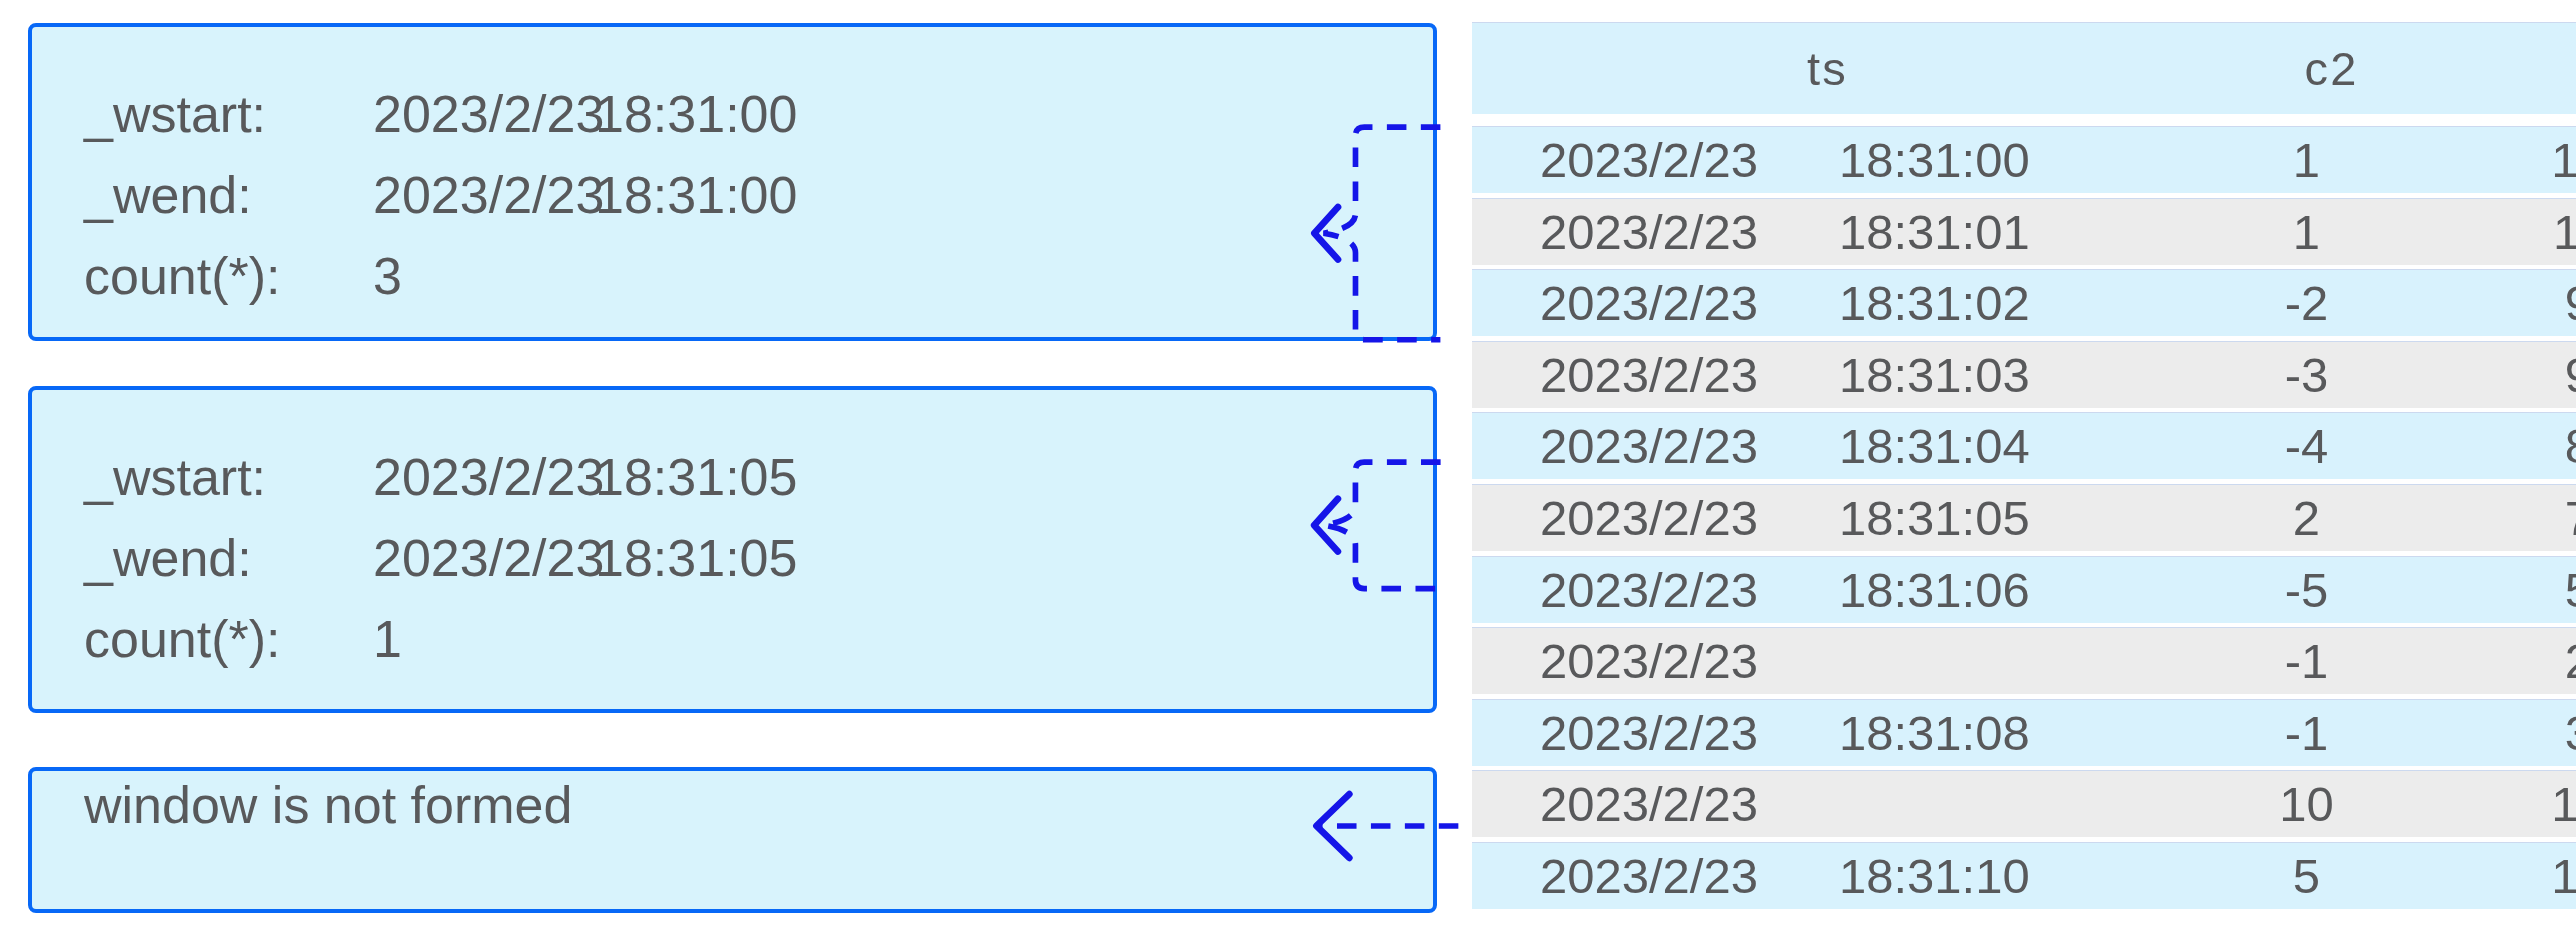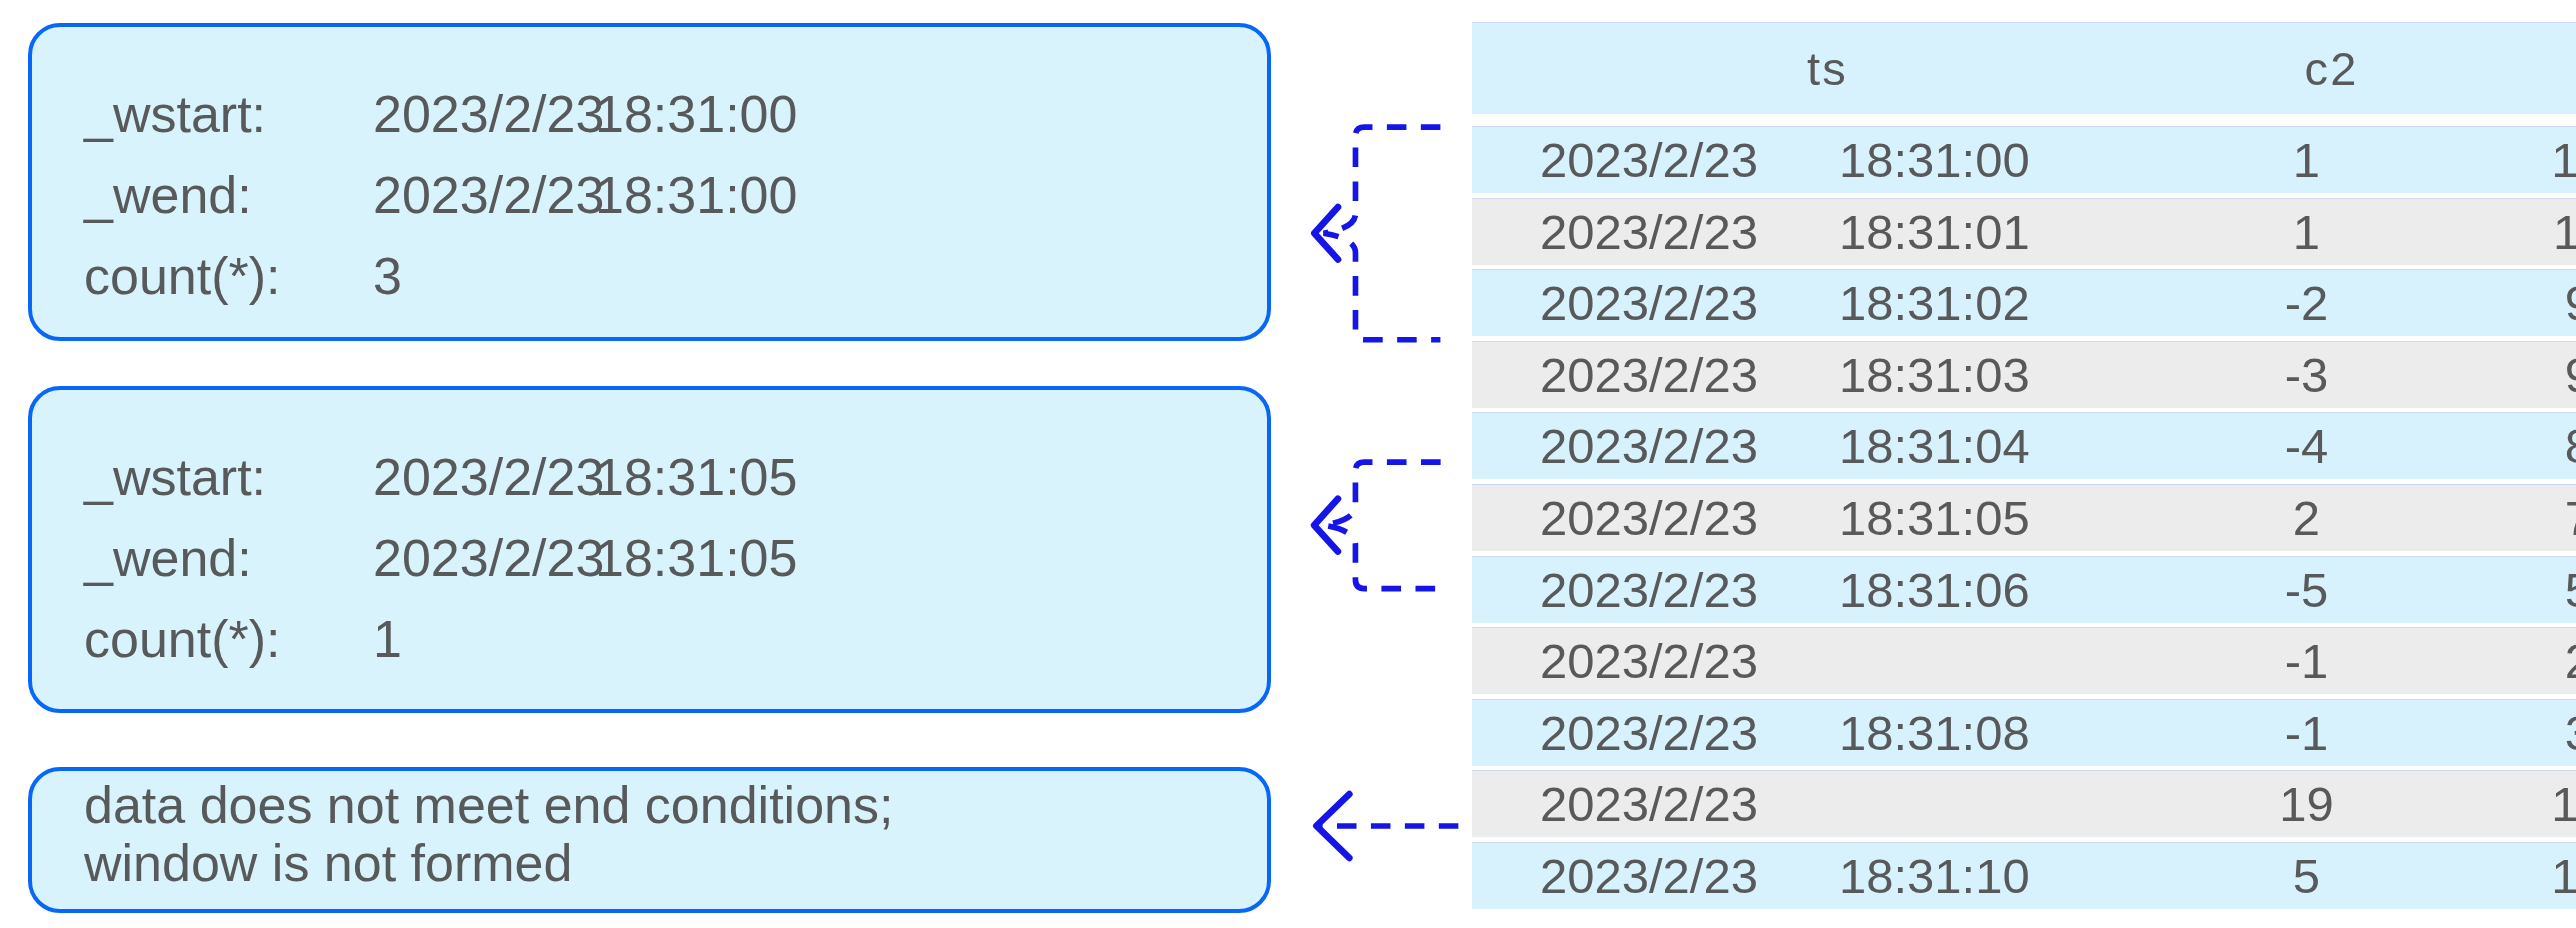--- a/index.html
+++ b/index.html
@@ -19,24 +19,24 @@
     font-family:"Liberation Sans","DejaVu Sans",sans-serif;
     font-stretch:condensed;
     color:var(--text);
   }
   .stage{position:absolute;inset:0;}
 
   
   .result-box{
     position:absolute;
     left:28px;
-    width:1243px;
+    width:1409px;
     background:var(--box-fill);
     border:4.1px solid var(--box-border);
-    border-radius:32px;
+    border-radius:8px;
   }
   .box-1{top:23px;height:318px;padding:46px 20.6px 0 52px;}
   .box-2{top:386px;height:327px;padding:46px 20.6px 0 52px;}
   .box-3{top:767px;height:146px;padding:5.2px 20.6px 0 52px;}
   .kv-line{
     display:flex;
     align-items:center;
     height:81px;
     font-size:52px;
     white-space:nowrap;
@@ -143,21 +143,20 @@
       <span class="kv-date">2023/2/23</span>
       <span class="kv-time">18:31:05</span>
     </div>
     <div class="kv-line">
       <span class="kv-label">count(*):</span>
       <span class="kv-value">1</span>
     </div>
   </div>
 
   <div class="result-box box-3">
-    <div class="note-line">data does not meet end conditions;</div>
     <div class="note-line">window is not formed</div>
   </div>
 
   <svg class="annot" style="left:1278px;top:103px" width="191" height="247" viewBox="0 0 370 480">
     <path class="dash" d="M 315 47 H 167 Q 150 47 150 64 V 215 Q 150 243 88 253 Q 150 263 150 291 V 443 Q 150 460 167 460 H 315"></path>
     <polyline class="head" points="116,202 70,253 116,304"></polyline>
   </svg>
 
   <svg class="annot" style="left:1278px;top:443px" width="191" height="155" viewBox="0 0 370 300">
     <path class="dash" d="M 315 37 H 167 Q 150 37 150 54 V 121 Q 150 149 88 159 Q 150 169 150 197 V 265 Q 150 282 167 282 H 315"></path>
@@ -252,21 +251,21 @@
       <span class="c-time">18:31:08</span>
     </div>
     <div class="cell-c1">-1</div>
     <div class="cell-c2">3</div>
   </div>
 
   <div class="trow gray">
     <div class="cell-ts">
       <span class="c-date">2023/2/23</span>
     </div>
-    <div class="cell-c1">19</div>
+    <div class="cell-c1">10</div>
     <div class="cell-c2">17</div>
   </div>
 
   <div class="trow blue">
     <div class="cell-ts">
       <span class="c-date">2023/2/23</span>
       <span class="c-time">18:31:10</span>
     </div>
     <div class="cell-c1">5</div>
     <div class="cell-c2">18</div>

